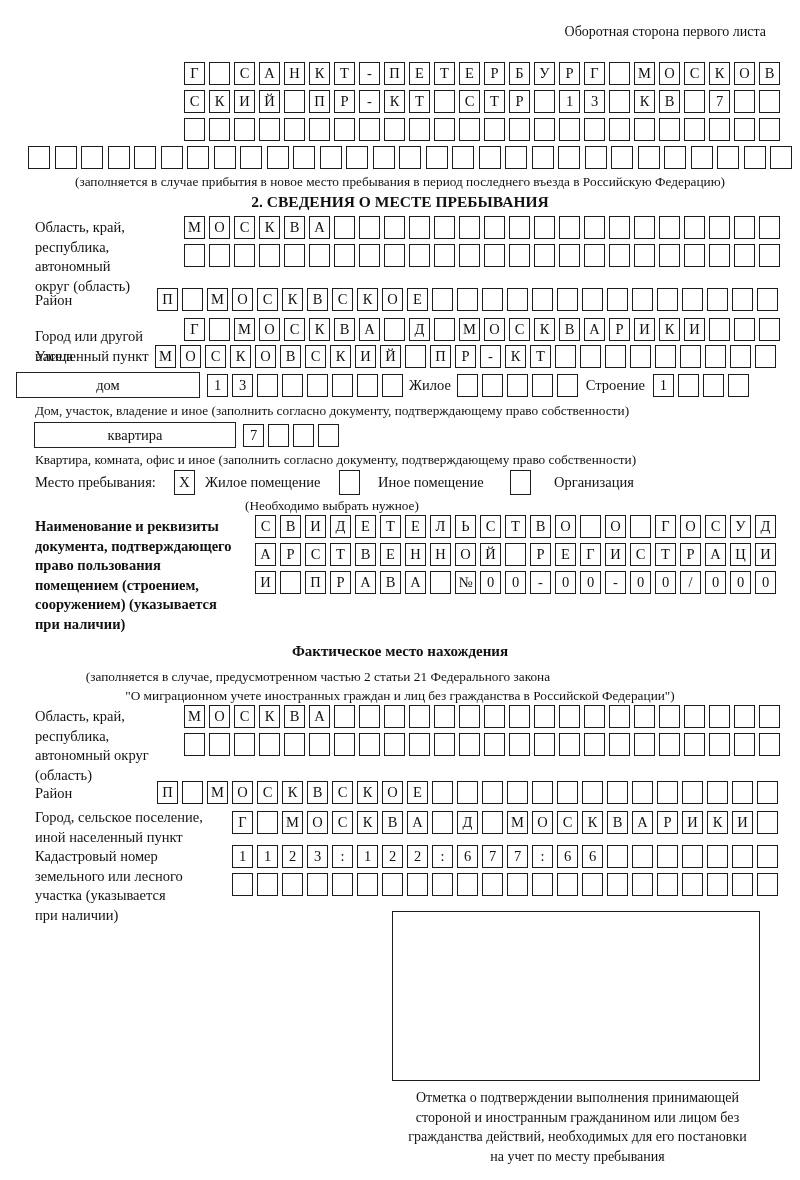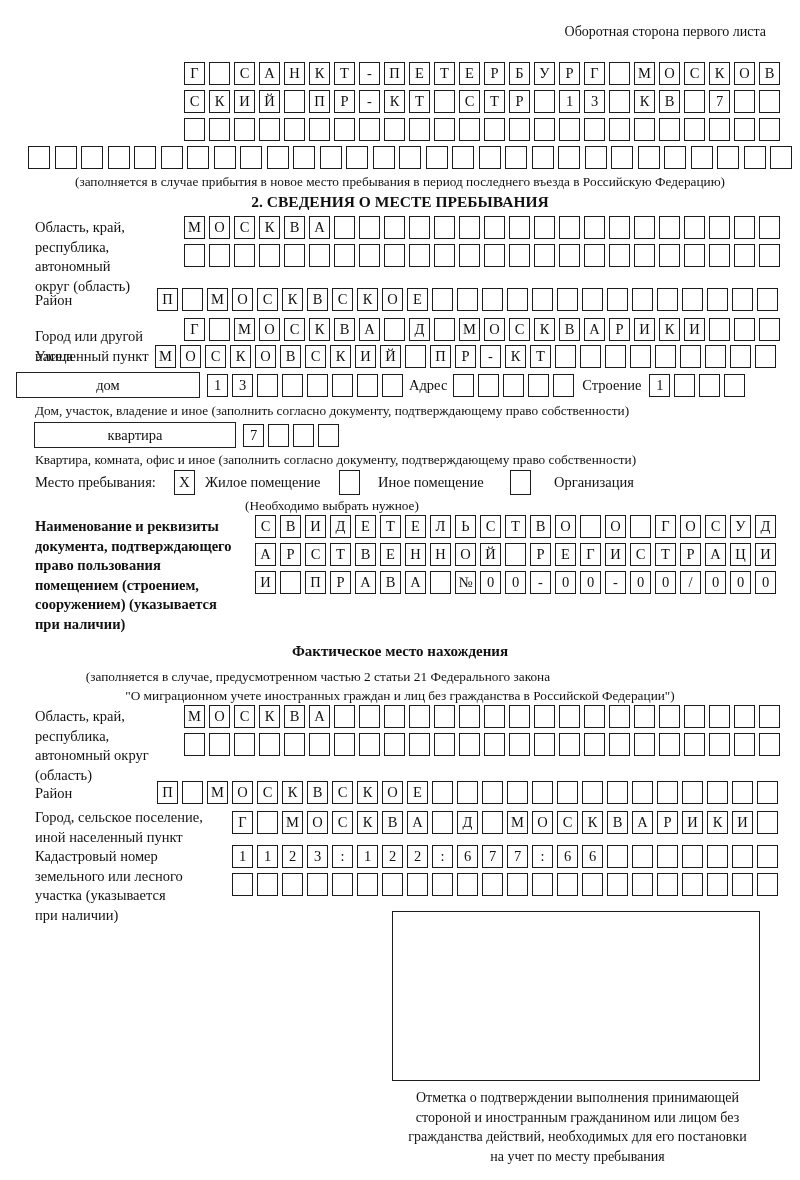--- a/index.html
+++ b/index.html
@@ -308,21 +308,21 @@
     <span style="display:inline-flex;">
         <span class="cell">1</span>
         <span class="cell">3</span>
         <span class="cell"></span>
         <span class="cell"></span>
         <span class="cell"></span>
         <span class="cell"></span>
         <span class="cell"></span>
         <span class="cell"></span>
       </span>
-    <span class="inline-label" style="margin:0 6px 0 2px;">Адрес</span>
+    <span class="inline-label" style="margin:0 6px 0 2px;">Жилое</span>
     <span style="display:inline-flex;">
         <span class="cell"></span>
         <span class="cell"></span>
         <span class="cell"></span>
         <span class="cell"></span>
         <span class="cell"></span>
       </span>
     <span class="inline-label" style="margin:0 8px 0 4px;">Строение</span>
     <span style="display:inline-flex;">
         <span class="cell">1</span>

